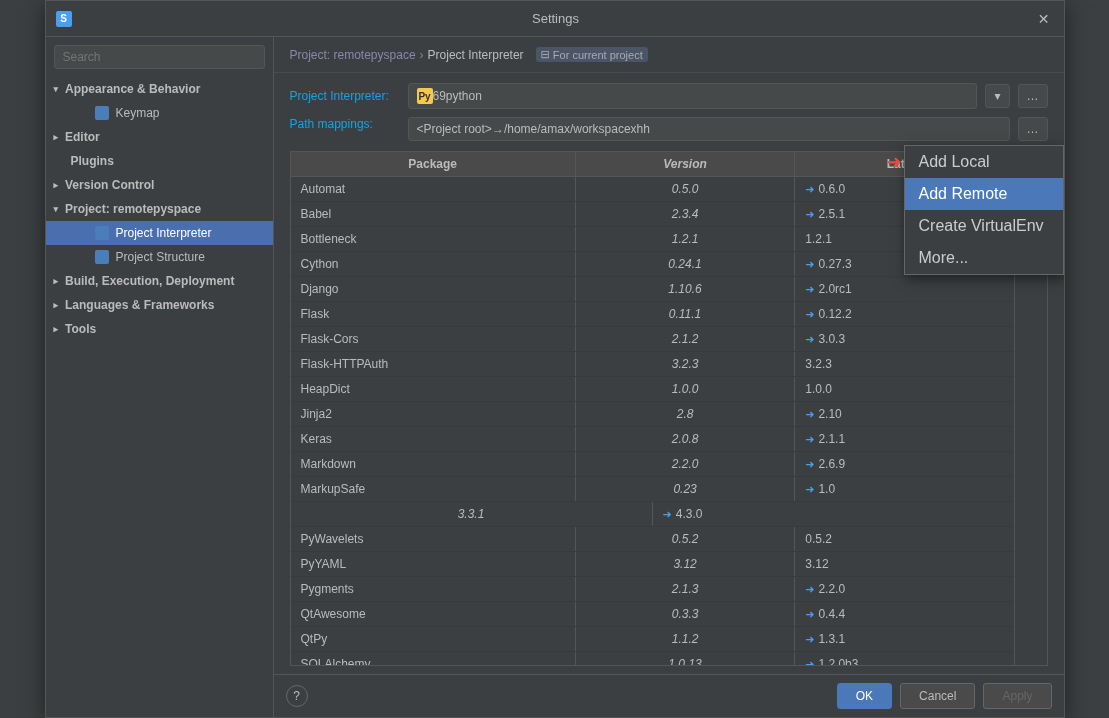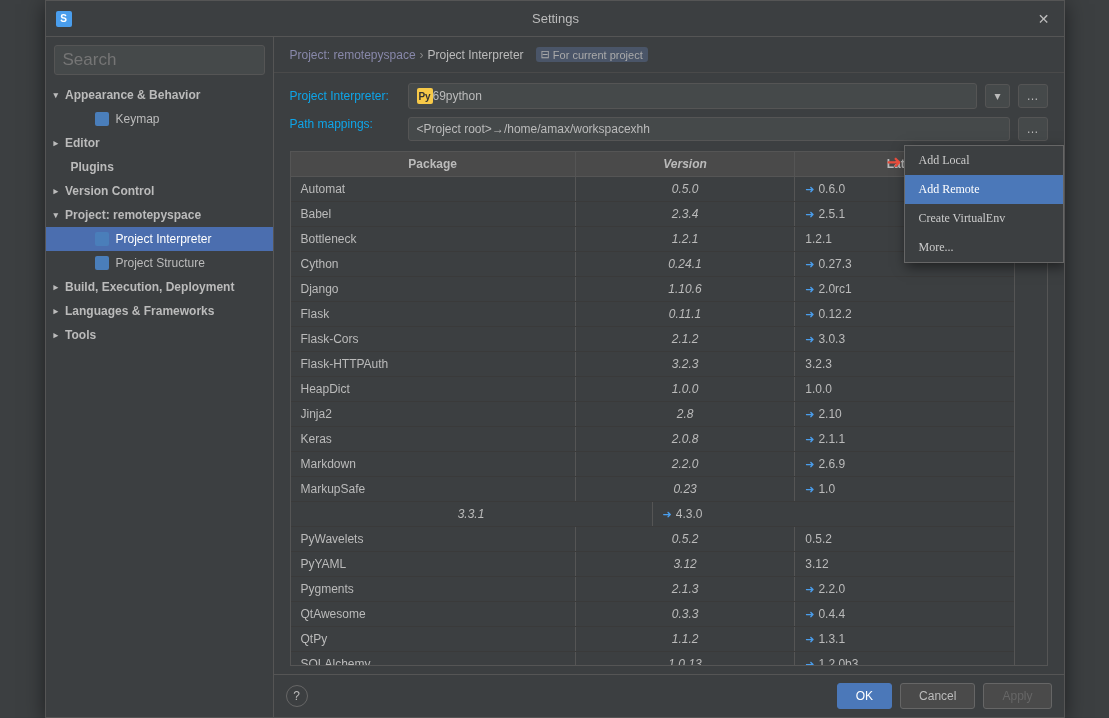--- a/index.html
+++ b/index.html
@@ -75,21 +75,21 @@
       color: #bbbbbb;
       font-size: 12px;
       display: flex;
       align-items: center;
     }
     .search-box input {
       background: transparent;
       border: none;
       outline: none;
       color: #f9a8d4;
-      font-size: 17px;
+      font-size: 12px;
       width: 100%;
     }
     .nav-item {
       padding: 5px 8px 5px 18px;
       cursor: pointer;
       color: #bbbbbb;
       display: flex;
       align-items: center;
       gap: 5px;
       font-size: 12px;
@@ -290,22 +290,21 @@
       background: #3c3f41;
       border: 1px solid #666;
       z-index: 100;
       min-width: 160px;
       box-shadow: 2px 4px 12px rgba(0,0,0,0.5);
     }
     .dropdown-item {
       padding: 7px 14px;
       cursor: pointer;
       color: #cccccc;
-      font-size: 12px;
-      font-family: Liberation Serif, serif;
+      font-size: 16px;
     }
     .dropdown-item.active-item { background: #4b78b9; color: white; }
     
     .red-arrow {
       color: #e74c3c;
       font-size: 18px;
       position: absolute;
       right: 162px;
       top: 114px;
       z-index: 200;

